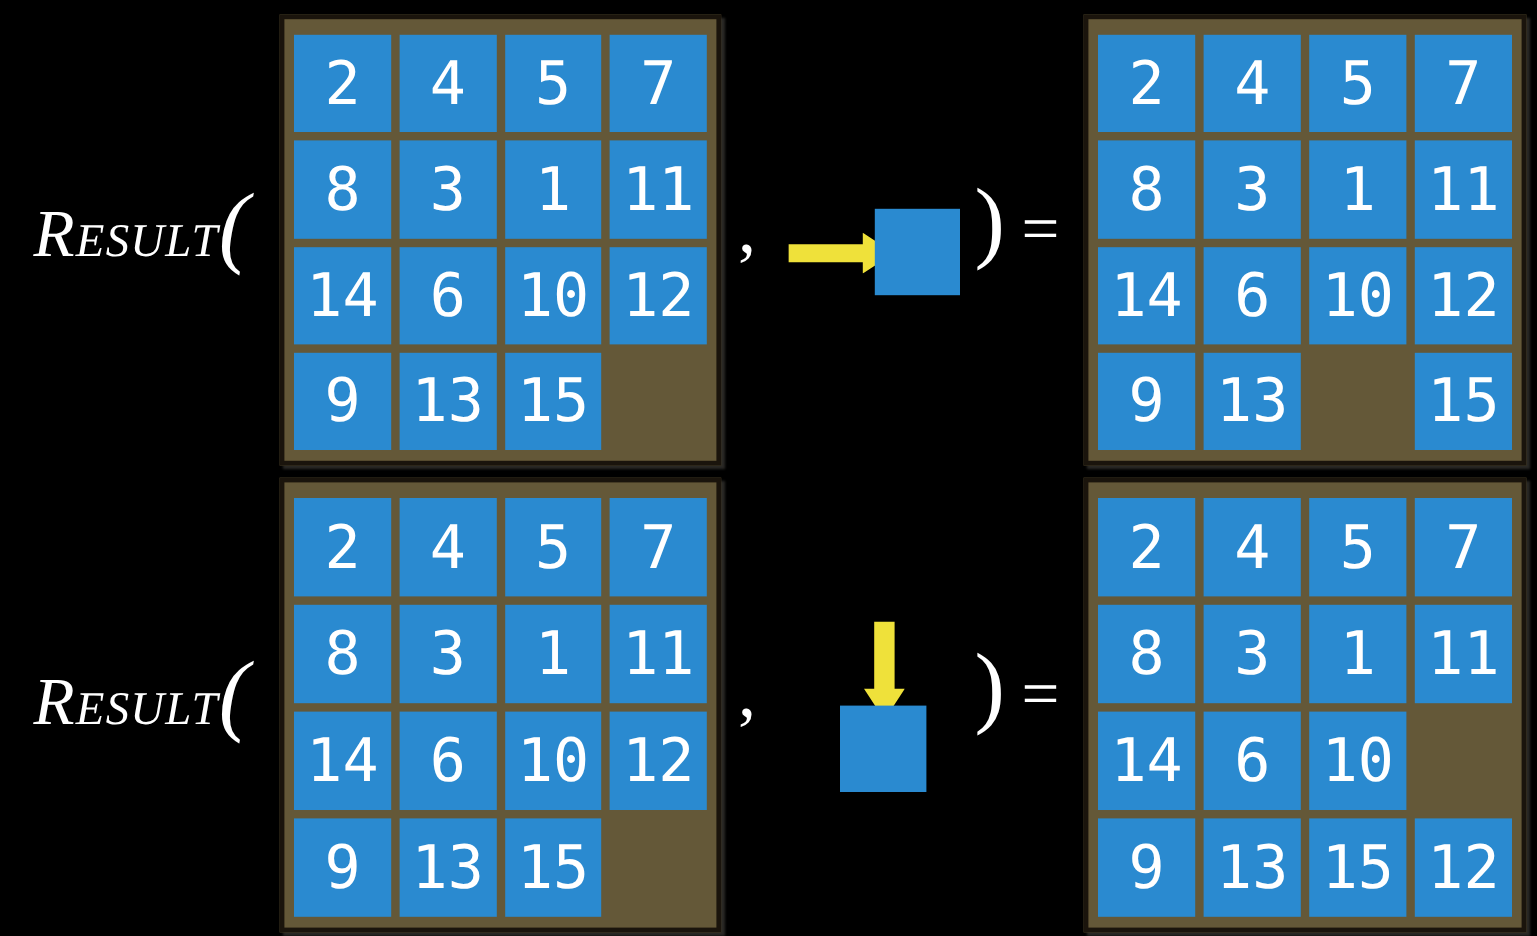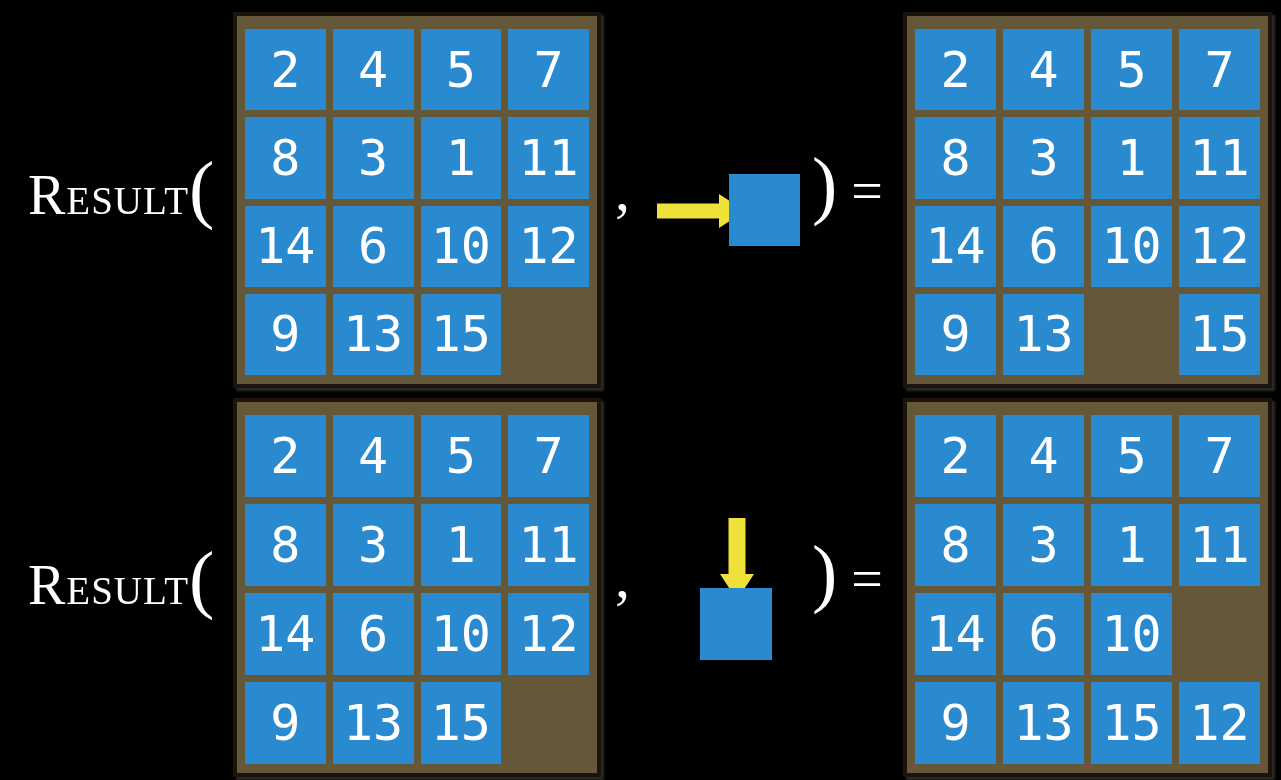--- a/index.html
+++ b/index.html
@@ -17,20 +17,21 @@
     background:var(--background);
     position:relative;overflow:hidden;
     font-family:"Liberation Serif",serif;
   }
   
   .fn{
     position:absolute;
     color:var(--label-text);
     line-height:1;
     white-space:nowrap;
+    font-style:italic;
   }
   .fn-name{font-size:56px;font-variant:small-caps;letter-spacing:1px;}
   .fn-paren{font-size:76px;}
   
   .comma{
     position:absolute;
     color:var(--label-text);
     font-size:60px;line-height:1;
   }
   

